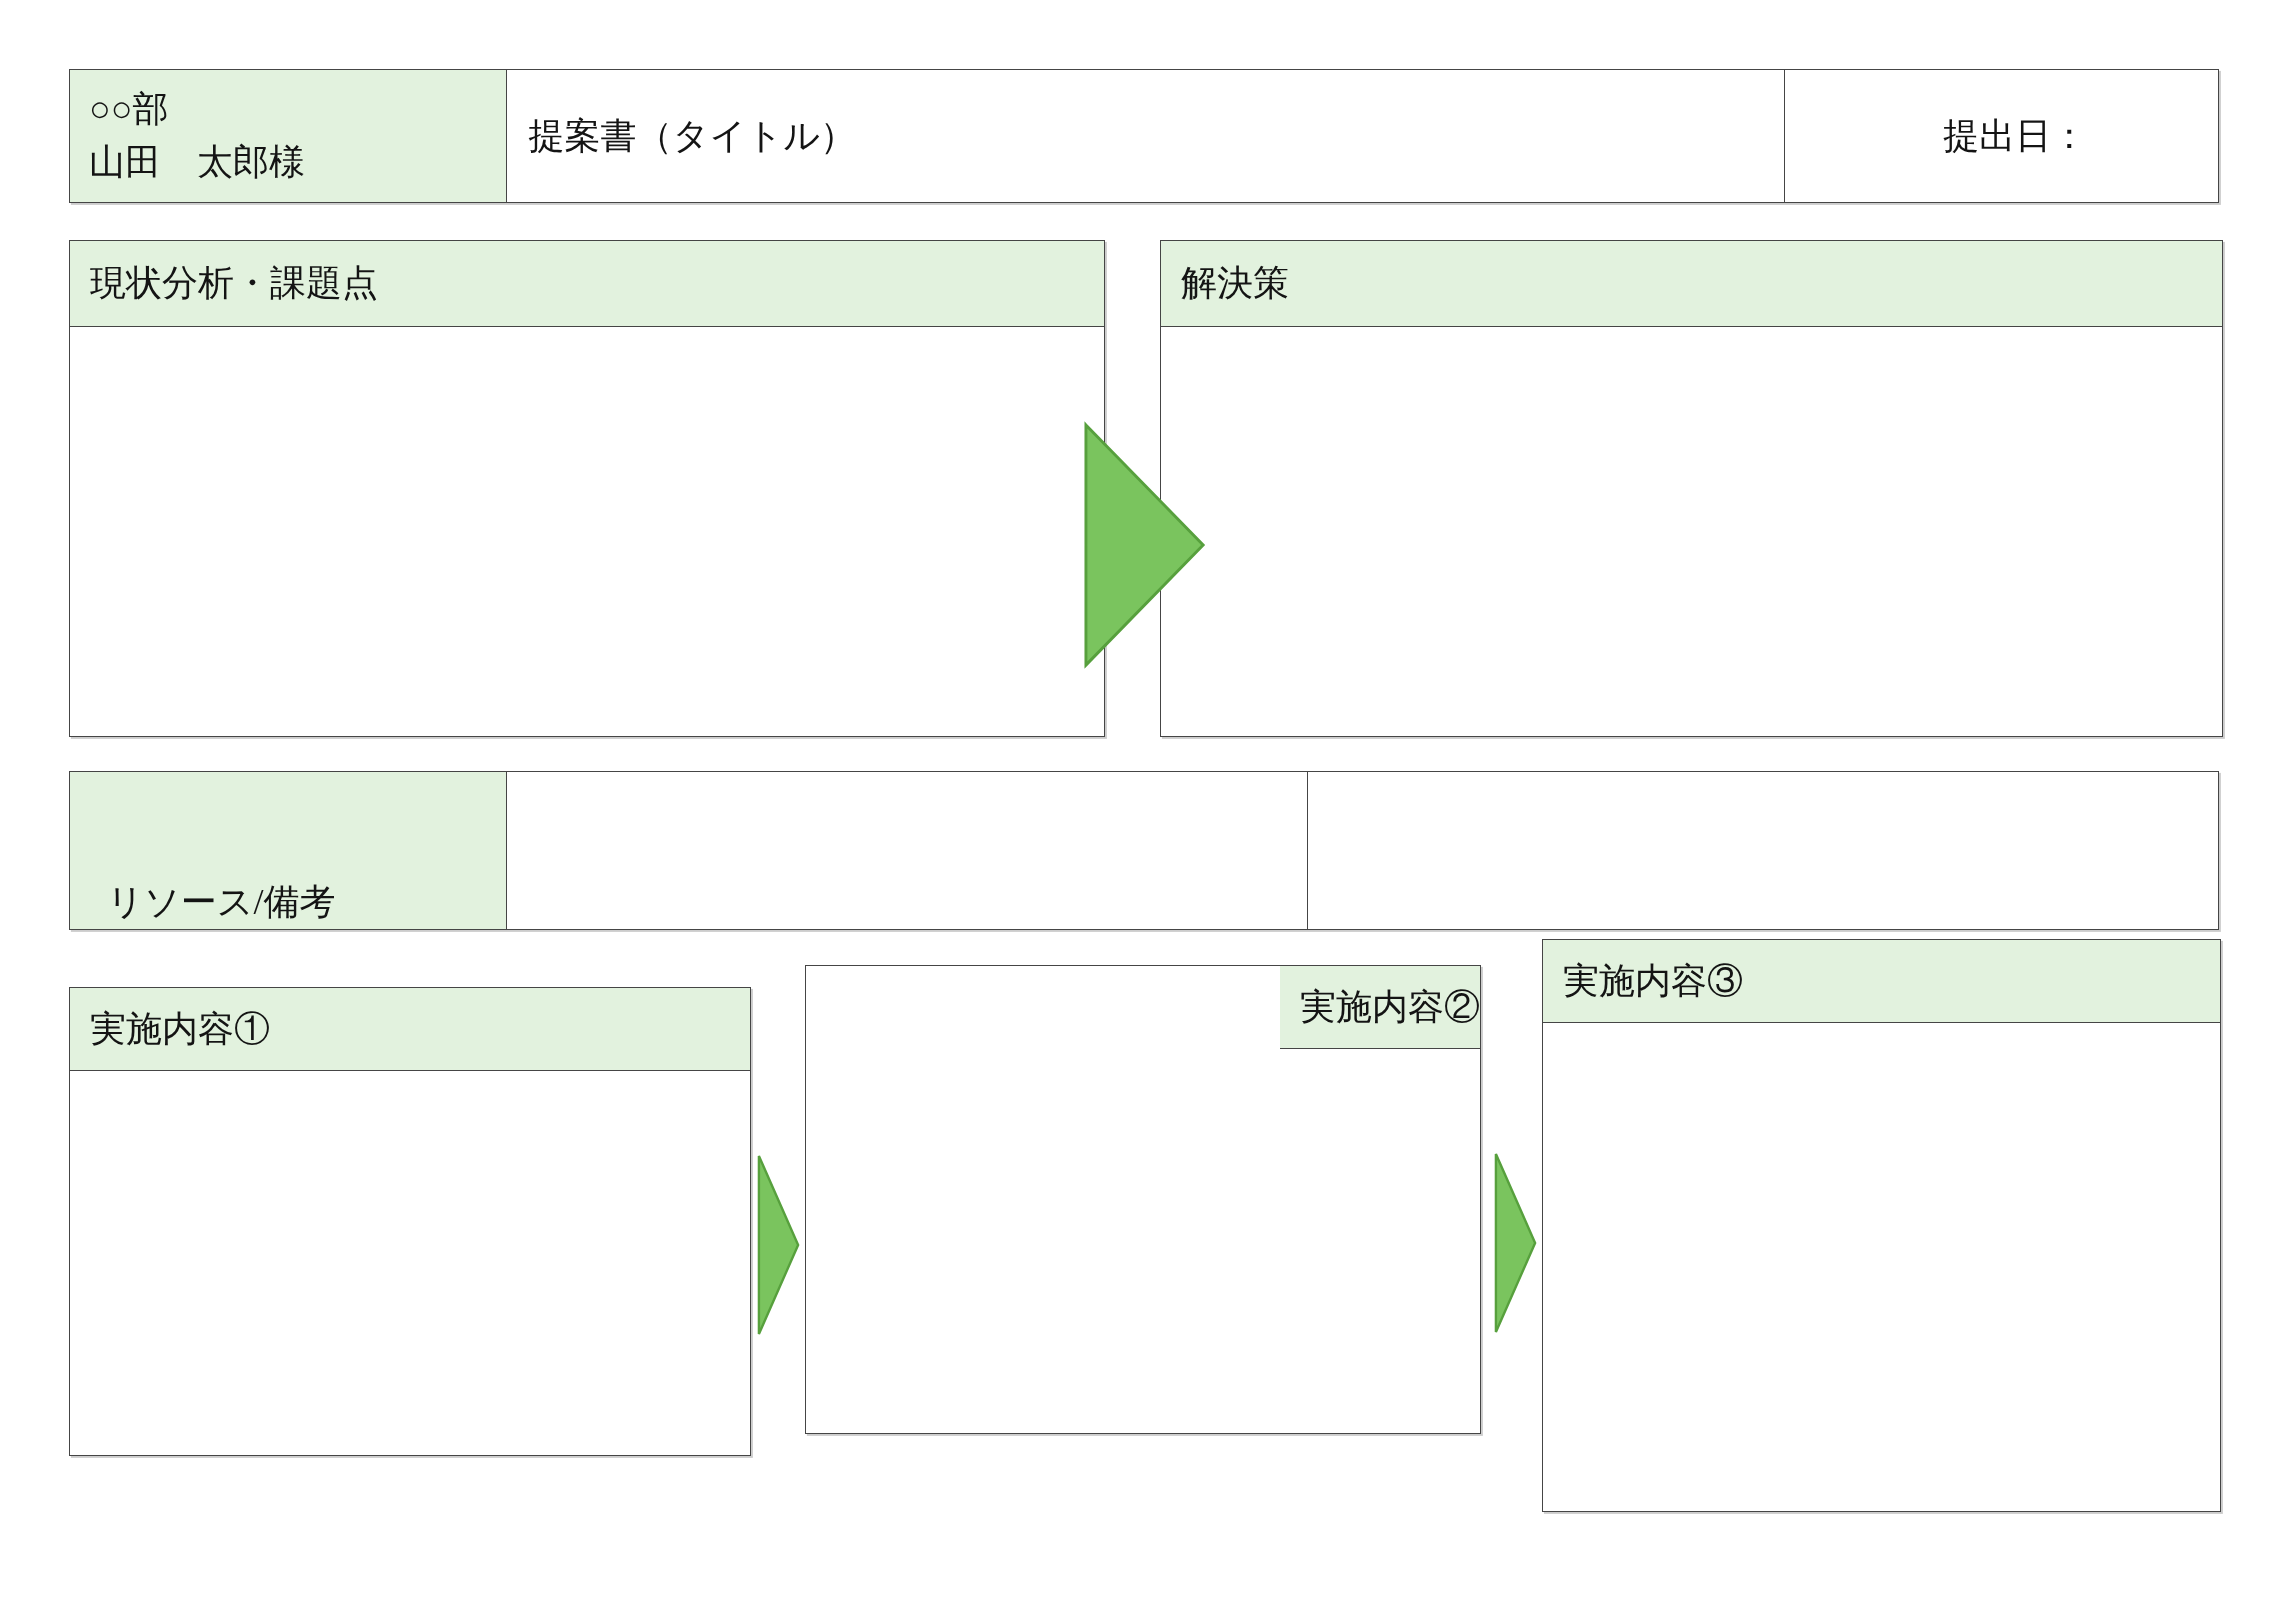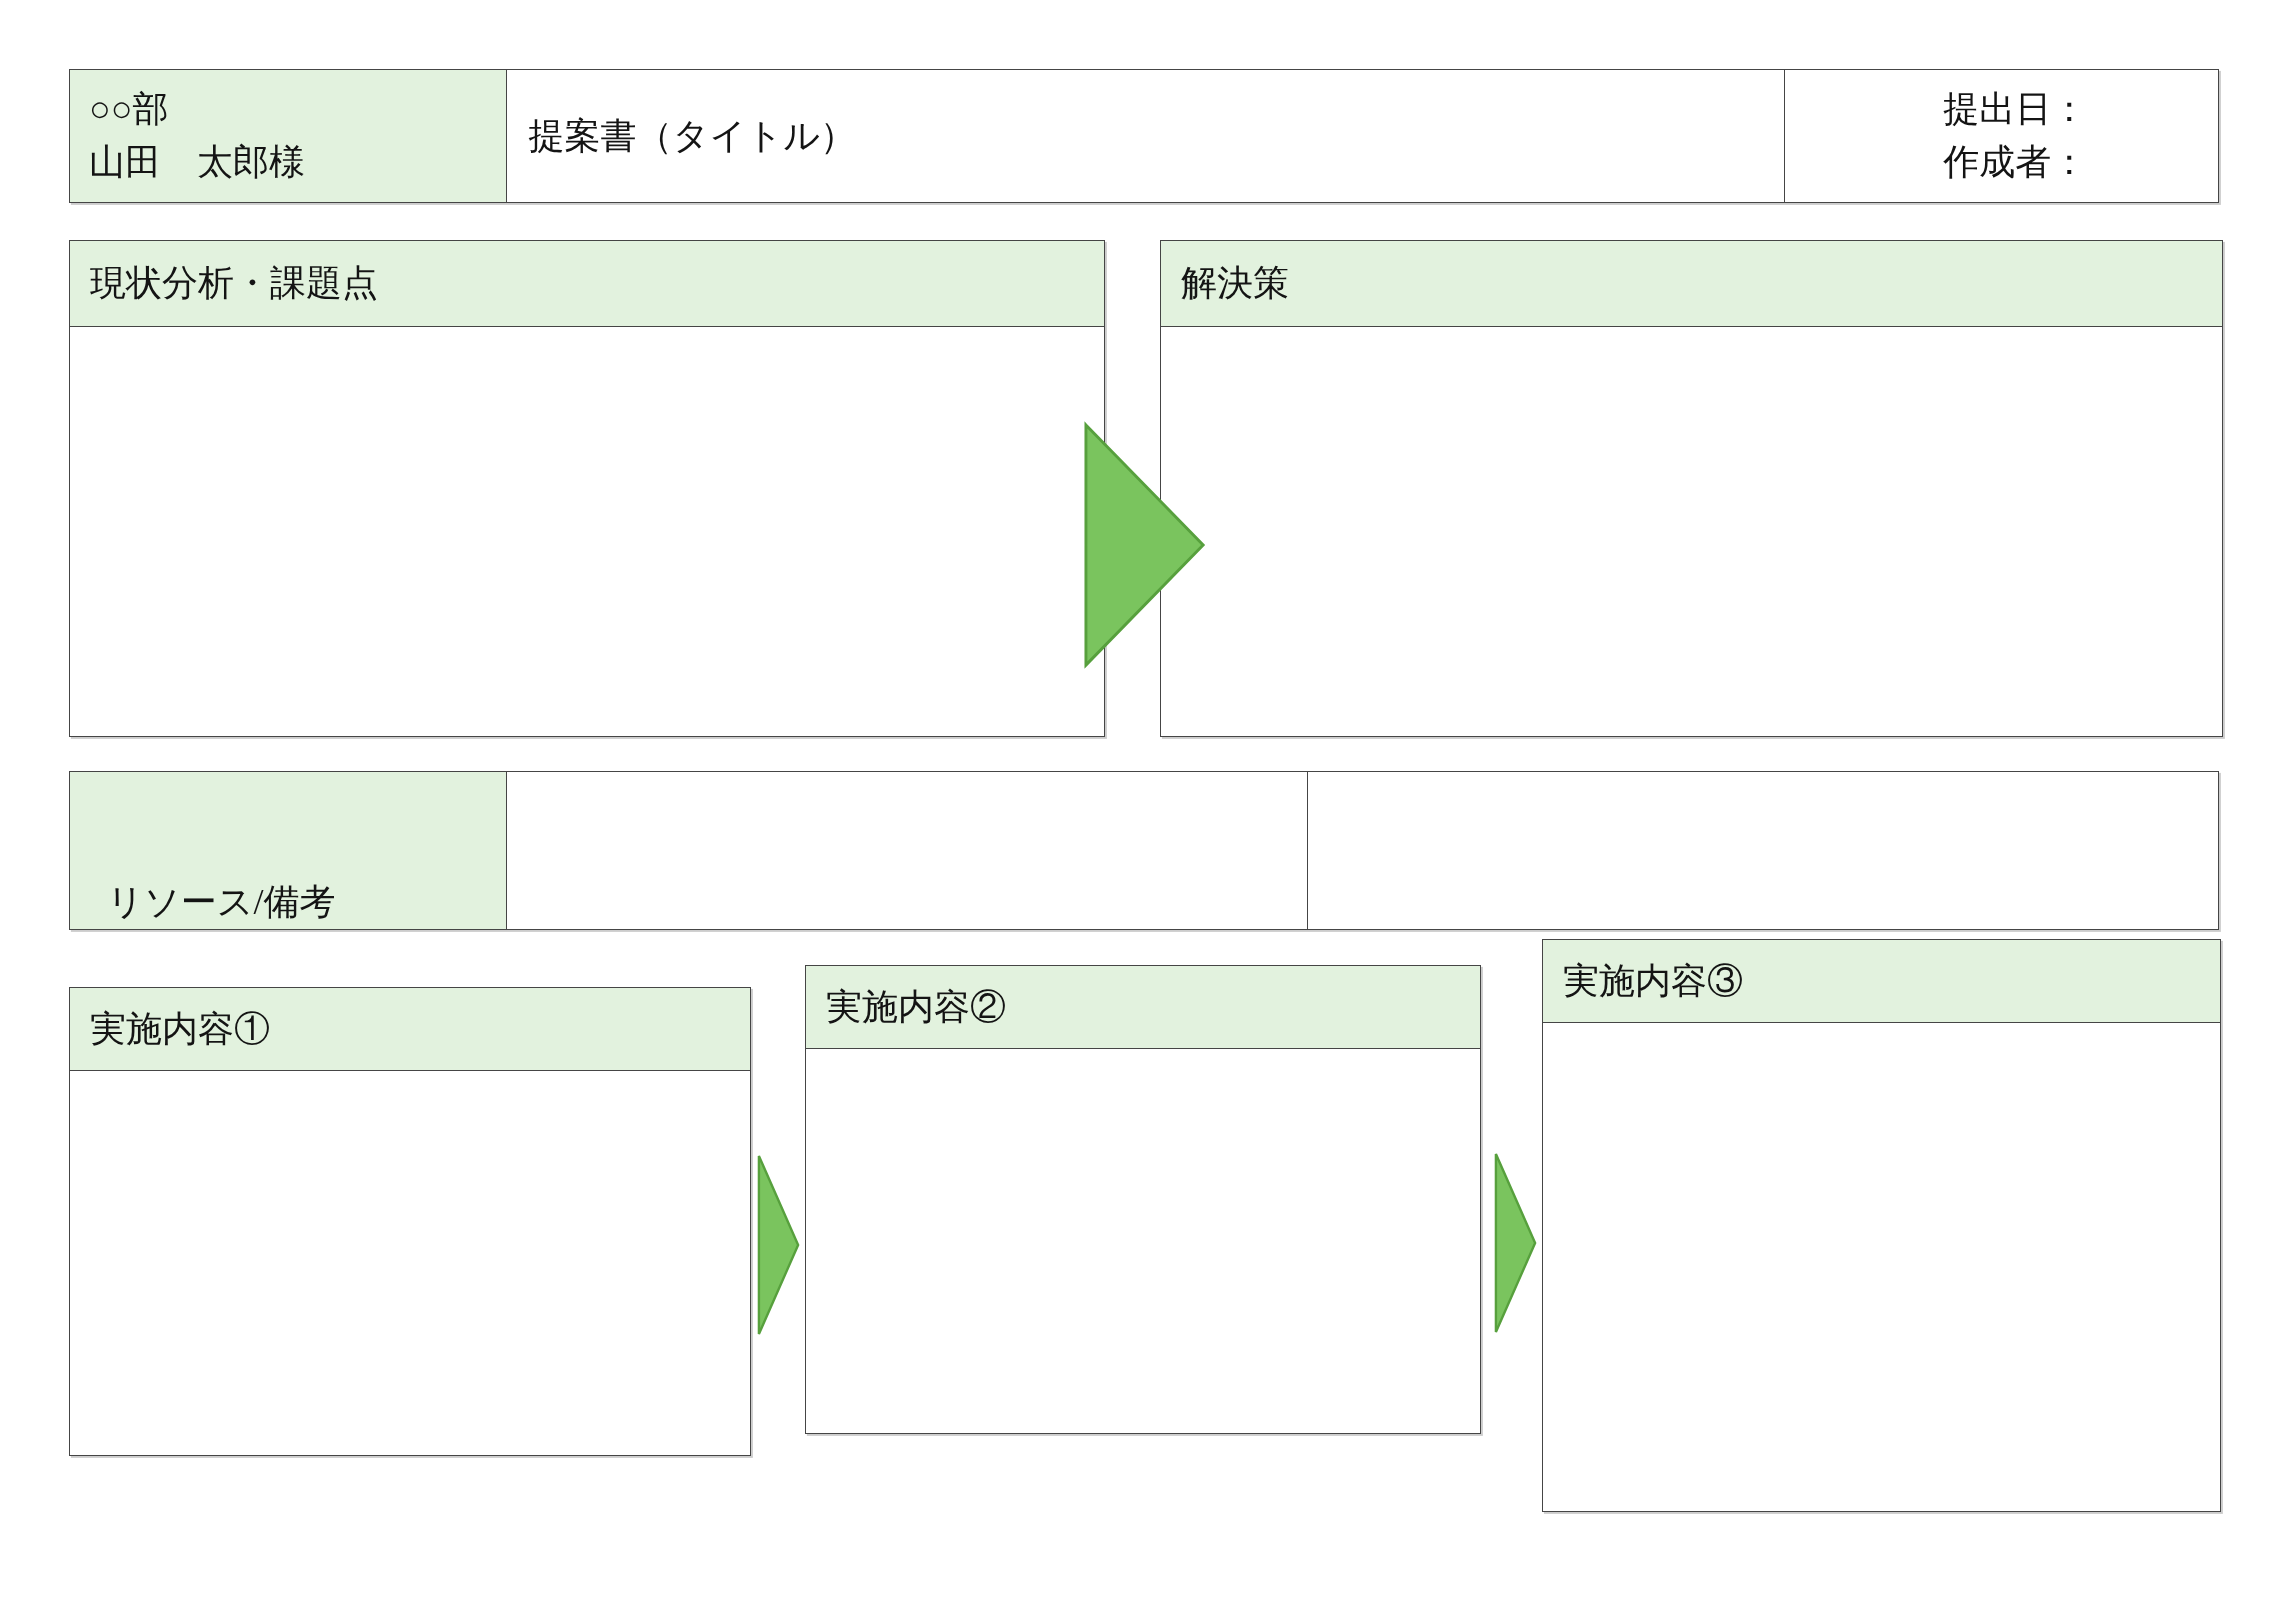--- a/index.html
+++ b/index.html
@@ -56,21 +56,20 @@
   <div class="box hdr" style="left:69px;top:69px;width:2150px;height:134px;">
     <div class="cell cell-recipient green">
       <div class="fs">○○部</div>
       <div class="fs">山田　太郎様</div>
     </div>
     <div class="cell cell-title">
       <div class="fs">提案書（タイトル）</div>
     </div>
     <div class="cell cell-meta">
       <div class="fs">提出日：</div>
-      <div class="fs">作成者：</div>
     </div>
   </div>
 
   <div class="box panel" style="left:69px;top:240px;width:1036px;height:497px;">
     <div class="panel-hd hd-lg">
       <span class="fs">現状分析・課題点</span>
     </div>
     <div class="panel-bd"></div>
   </div>
 
@@ -97,21 +96,21 @@
     <div class="panel-hd hd-sm">
       <span class="fs">実施内容①</span>
     </div>
     <div class="panel-bd"></div>
   </div>
 
   <svg class="arrow" style="left:757px;top:1153px;" width="44" height="184" viewBox="0 0 46 192">
     <polygon points="2,3 43,96 2,189" fill="var(--arrow-fill,#7ac45e)" stroke="var(--arrow-stroke,#57a03d)" stroke-width="2.5" stroke-linejoin="miter"></polygon>
   </svg>
 
-  <div class="box panel" style="left:805px;top:965px;width:676px;height:469px;">
+  <div class="box panel" style="left:805px;top:965px;width:676px;height:469px;align-items:flex-end;">
     <div class="panel-hd hd-sm">
       <span class="fs">実施内容②</span>
     </div>
     <div class="panel-bd"></div>
   </div>
 
   <svg class="arrow" style="left:1494px;top:1151px;" width="44" height="184" viewBox="0 0 46 192">
     <polygon points="2,3 43,96 2,189" fill="var(--arrow-fill,#7ac45e)" stroke="var(--arrow-stroke,#57a03d)" stroke-width="2.5" stroke-linejoin="miter"></polygon>
   </svg>
 

